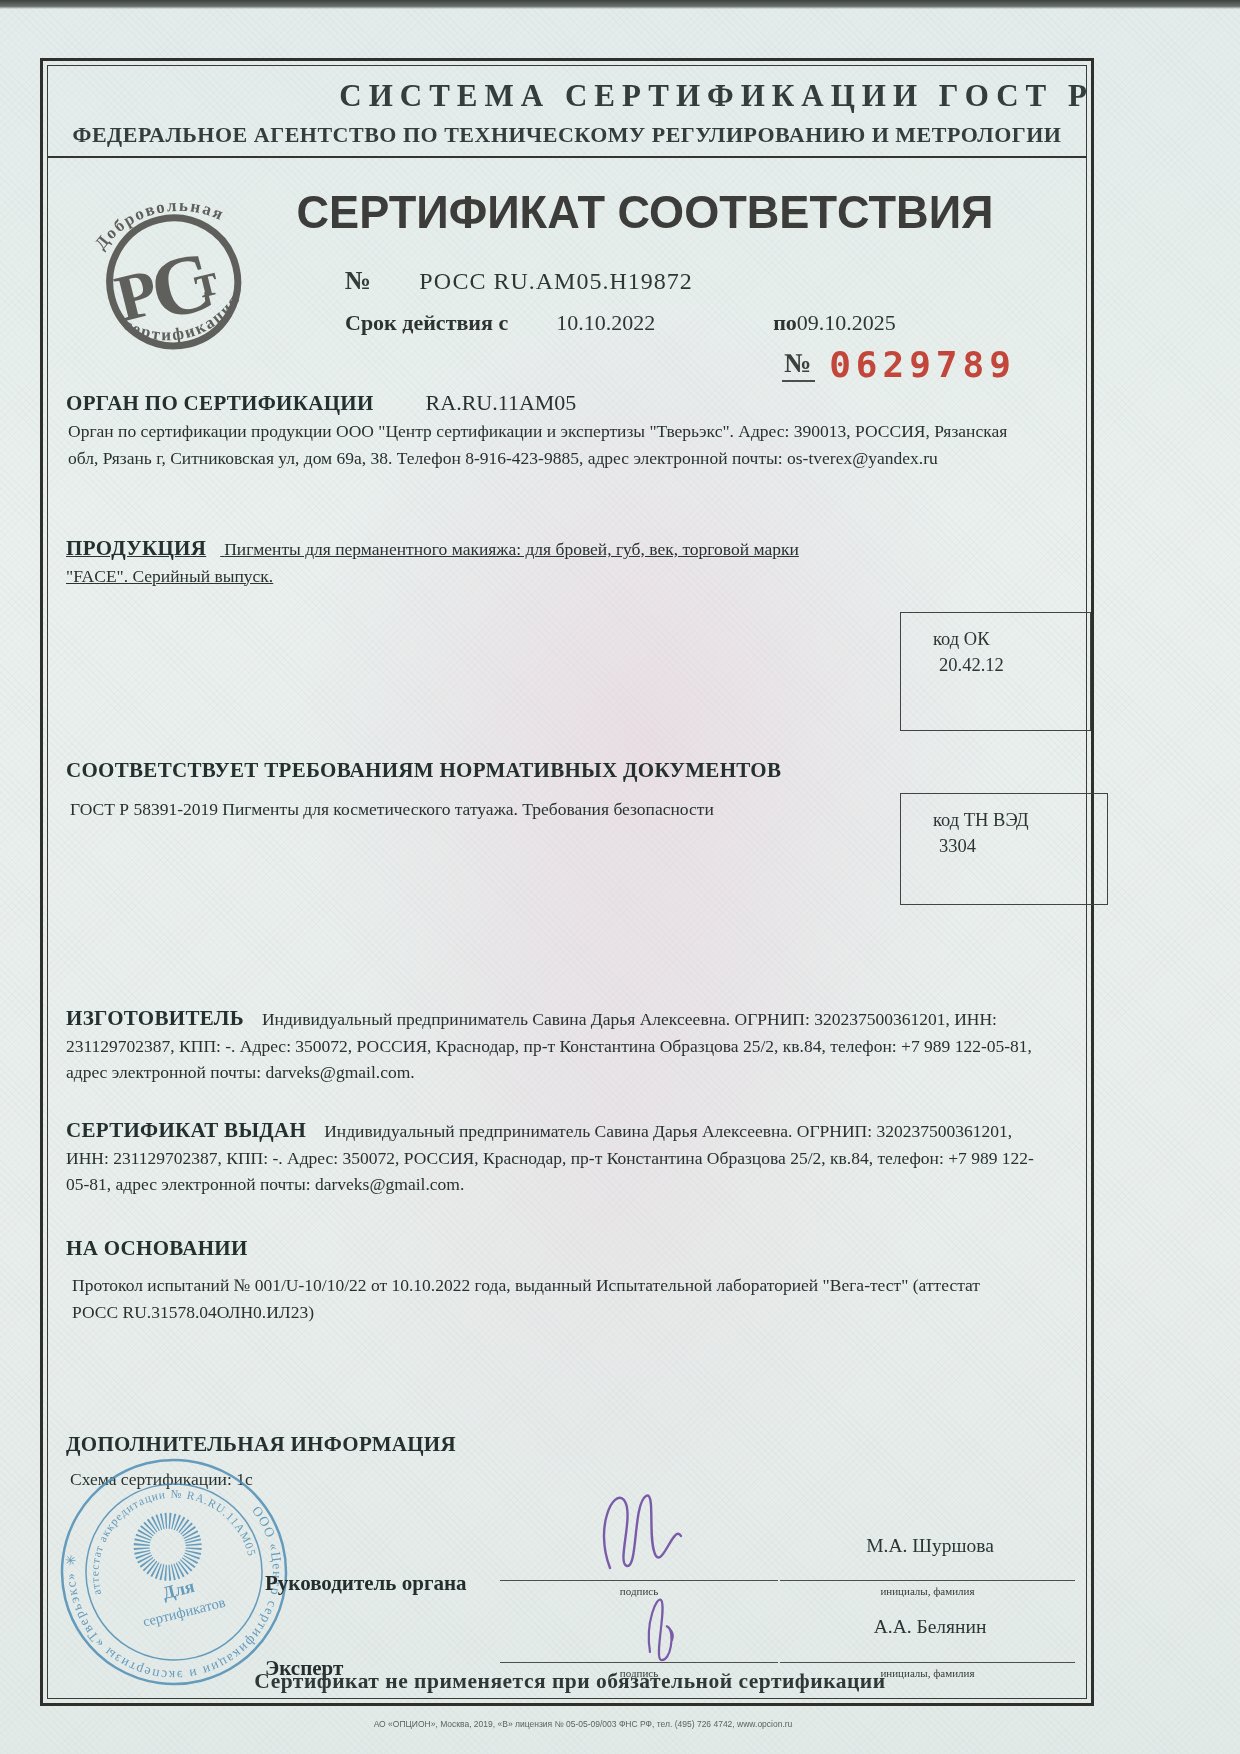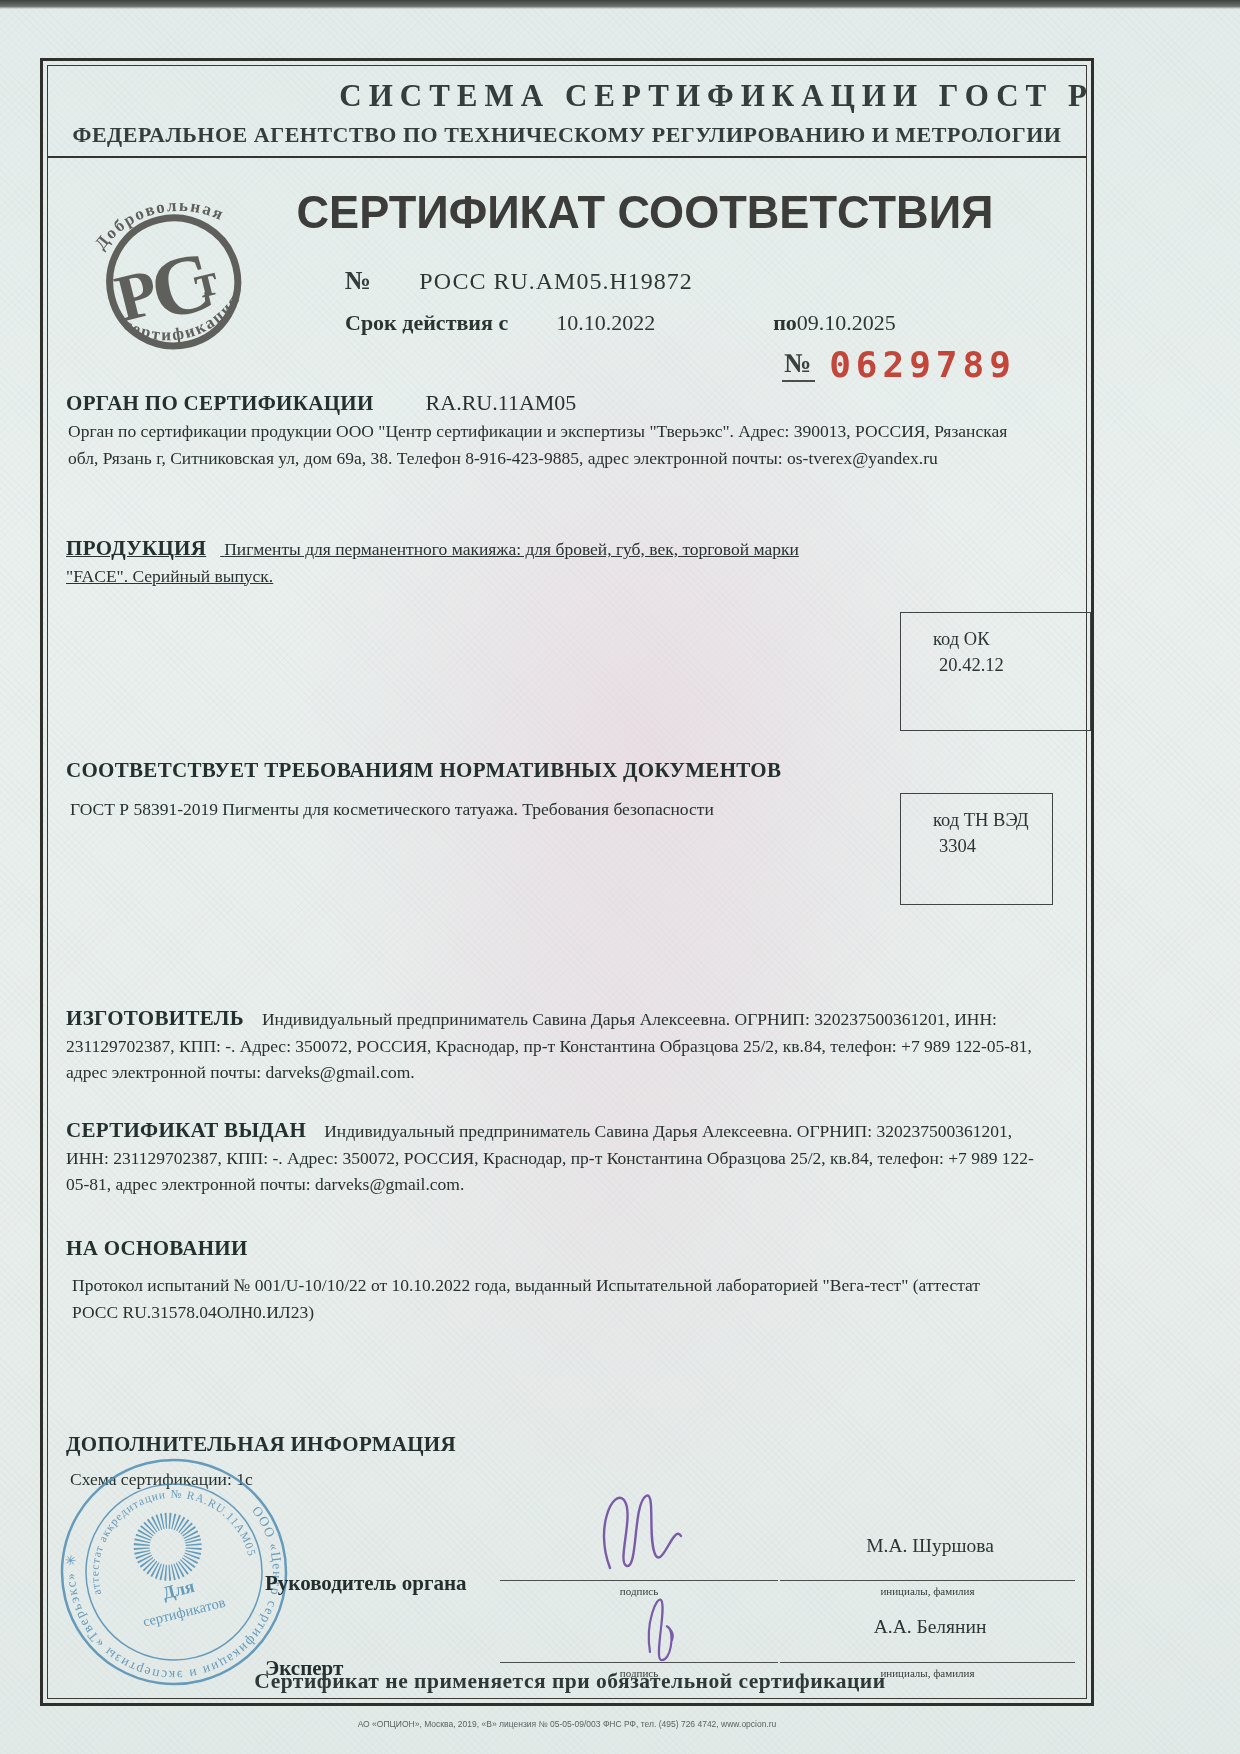--- a/index.html
+++ b/index.html
@@ -45,21 +45,21 @@
   .inline-label { margin-right:14px; }
   .code-box { position:absolute; border:1.5px solid #3f4543; padding:16px 8px 8px 32px; }
   .code-box .cb-label { font-size:18.5px; color:#2b3533; }
   .code-box .cb-value { font-size:18.5px; color:#2b3533; margin-top:5px; margin-left:6px; }
   .sig-label { position:absolute; font-weight:bold; font-size:21px; color:#242f2d;margin-top:28px; }
   .sig-line { position:absolute; border-top:1.5px solid #4a504e; }
   .cap { position:absolute; font-size:11px; color:#343b39; text-align:center; }
   .sig-name { position:absolute; font-size:19.5px; color:#2b3533; text-align:center; }
   .footer-note { left:140px; top:1669px; width:860px; text-align:center;
     font-weight:bold; font-size:21.5px; color:#2e3836; letter-spacing:0.5px; }
-  .fine-print { left:40px; top:1719px; width:1054px; text-align:center;
+  .fine-print { left:56px; top:1719px; width:1054px; text-align:center;
     font-family:"Liberation Sans", sans-serif; font-size:8.5px; color:#5c625f; }
   svg text { font-family:"Liberation Serif", serif; }
 </style>
 </head>
 <body>
 
 <div class="page">
 
   <div class="top-edge abs"></div>
 
@@ -117,21 +117,21 @@
     <span class="sec-label inline-label">ПРОДУКЦИЯ</span>
     <span class="body-text">Пигменты для перманентного макияжа: для бровей, губ, век, торговой марки "FACE". Серийный выпуск.</span>
   </p>
   <div class="code-box" style="left:900px; top:612px; width:191px; height:119px;">
     <div class="cb-label">код ОК</div>
     <div class="cb-value">20.42.12</div>
   </div>
 
   <div class="sec-label abs" style="left:66px; top:758px;">СООТВЕТСТВУЕТ ТРЕБОВАНИЯМ НОРМАТИВНЫХ ДОКУМЕНТОВ</div>
   <p class="para body-text" style="left:70px; top:796px; width:800px;">ГОСТ Р 58391-2019 Пигменты для косметического татуажа. Требования безопасности</p>
-  <div class="code-box" style="left:900px; top:793px; width:153px; height:112px;">
+  <div class="code-box" style="left:900px; top:793px; width:208px; height:112px;">
     <div class="cb-label">код ТН ВЭД</div>
     <div class="cb-value">3304</div>
   </div>
 
   <p class="para" style="left:66px; top:1006px; width:972px;">
     <span class="sec-label inline-label">ИЗГОТОВИТЕЛЬ</span>
     <span class="body-text">Индивидуальный предприниматель Савина Дарья Алексеевна. ОГРНИП: 320237500361201, ИНН: 231129702387, КПП: -. Адрес: 350072, РОССИЯ, Краснодар, пр-т Константина Образцова 25/2, кв.84, телефон: +7 989 122-05-81, адрес электронной почты: darveks@gmail.com.</span>
   </p>
 
   <p class="para" style="left:66px; top:1118px; width:972px;">

